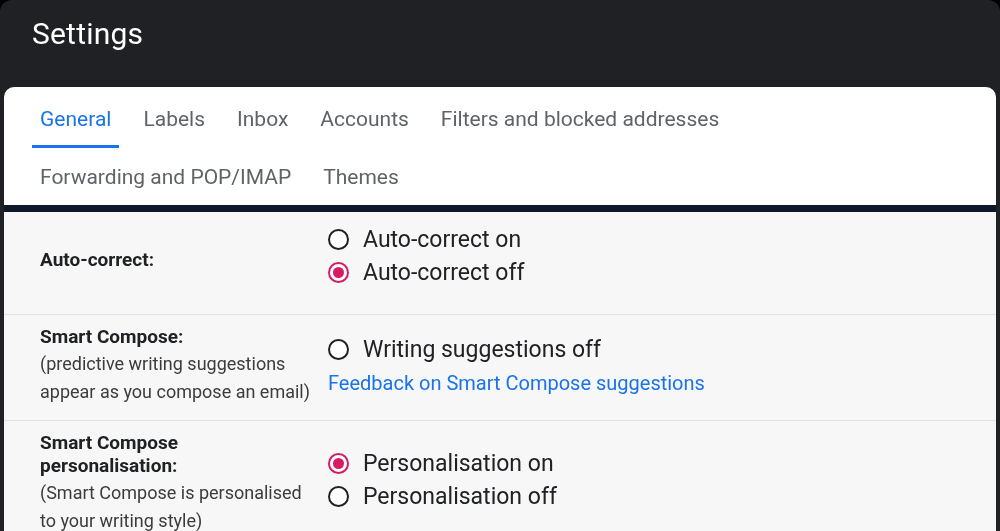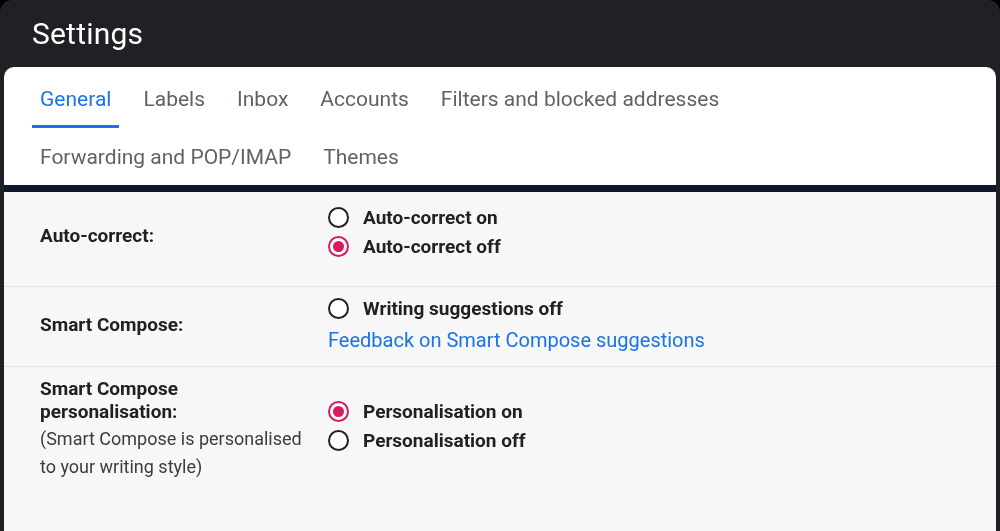--- a/index.html
+++ b/index.html
@@ -14,20 +14,21 @@
       overflow: hidden;
       background: #000;
     }
     .window {
       background: #202124;
       border-radius: 12px 12px 0 0;
       height: 100%;
       display: flex;
       flex-direction: column;
       padding: 4px 4px 0 4px;
+      gap: 20px;
     }
     .header {
       padding: 12px 28px 16px 28px;
     }
     .header-title {
       color: #fff;
       font-size: 30px;
       font-weight: 400;
       letter-spacing: 0.2px;
     }
@@ -131,22 +132,22 @@
       width: 11px;
       height: 11px;
       border-radius: 50%;
       background: #d81b60;
       display: none;
     }
     .radio.selected .dot {
       display: block;
     }
     .radio-label {
-      font-size: 19px;
-      font-weight: 700;
+      font-size: 23px;
+      font-weight: 400;
       color: #202124;
     }
     .feedback-link {
       display: inline-block;
       color: #1a73e8;
       font-size: 20px;
       font-weight: 400;
       margin-top: 2px;
       cursor: pointer;
     }
@@ -189,20 +190,21 @@
                 <span class="dot"></span>
               </span>
             <span class="radio-label">Auto-correct off</span>
           </div>
         </div>
       </div>
 
       <div class="setting-row">
         <div class="setting-label-col">
           <div class="setting-label">Smart Compose:</div>
+          <div class="setting-sublabel">(predictive writing suggestions appear as you compose an email)</div>
         </div>
         <div class="setting-options-col">
           <div class="radio-row">
             <span class="radio"></span>
             <span class="radio-label">Writing suggestions off</span>
           </div>
           <span class="feedback-link">Feedback on Smart Compose suggestions</span>
         </div>
       </div>
 

